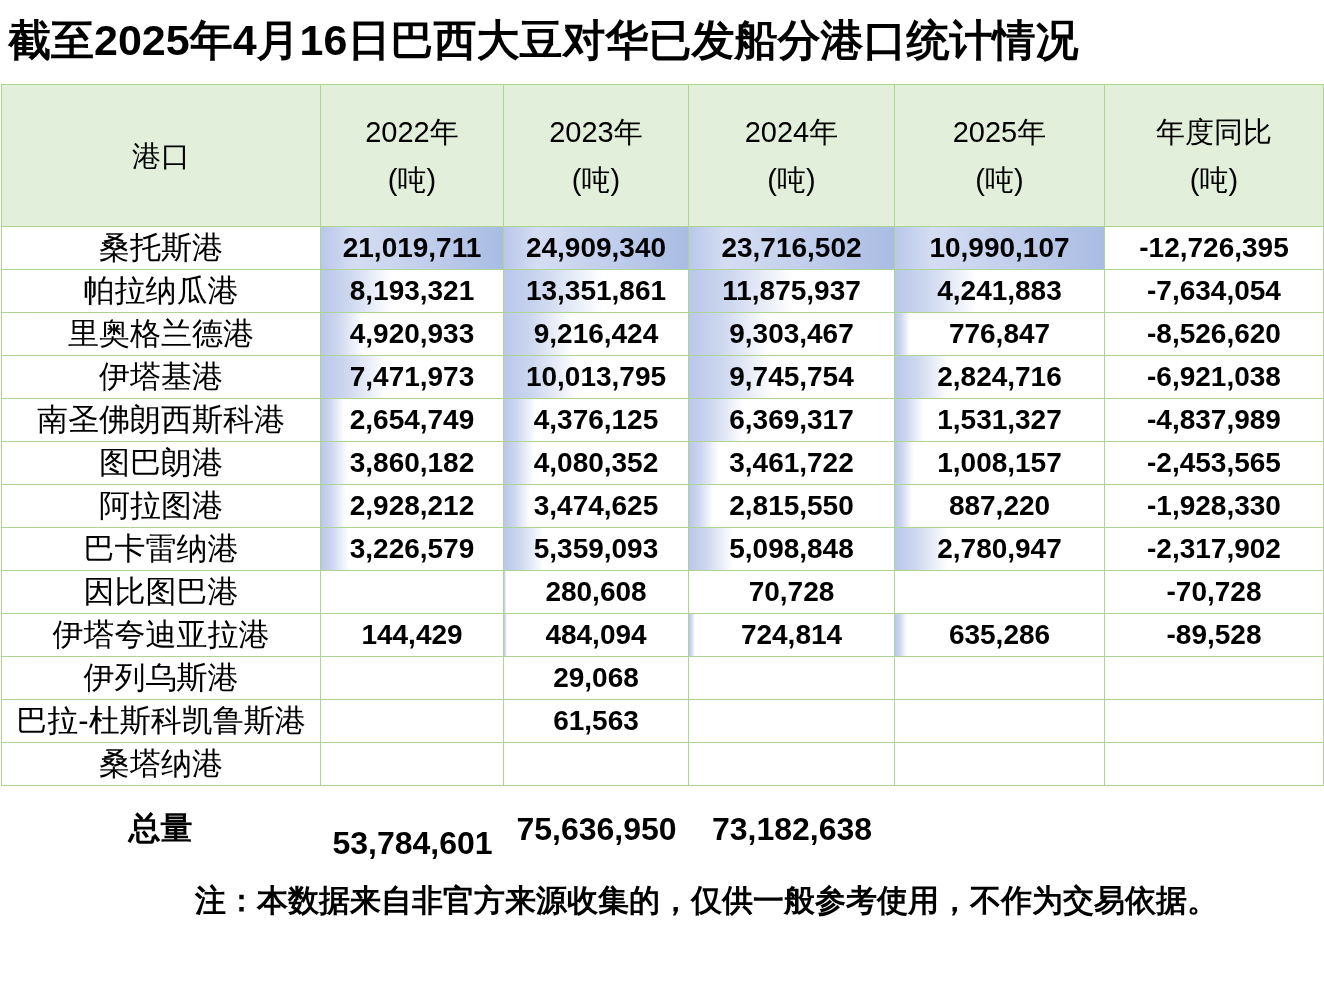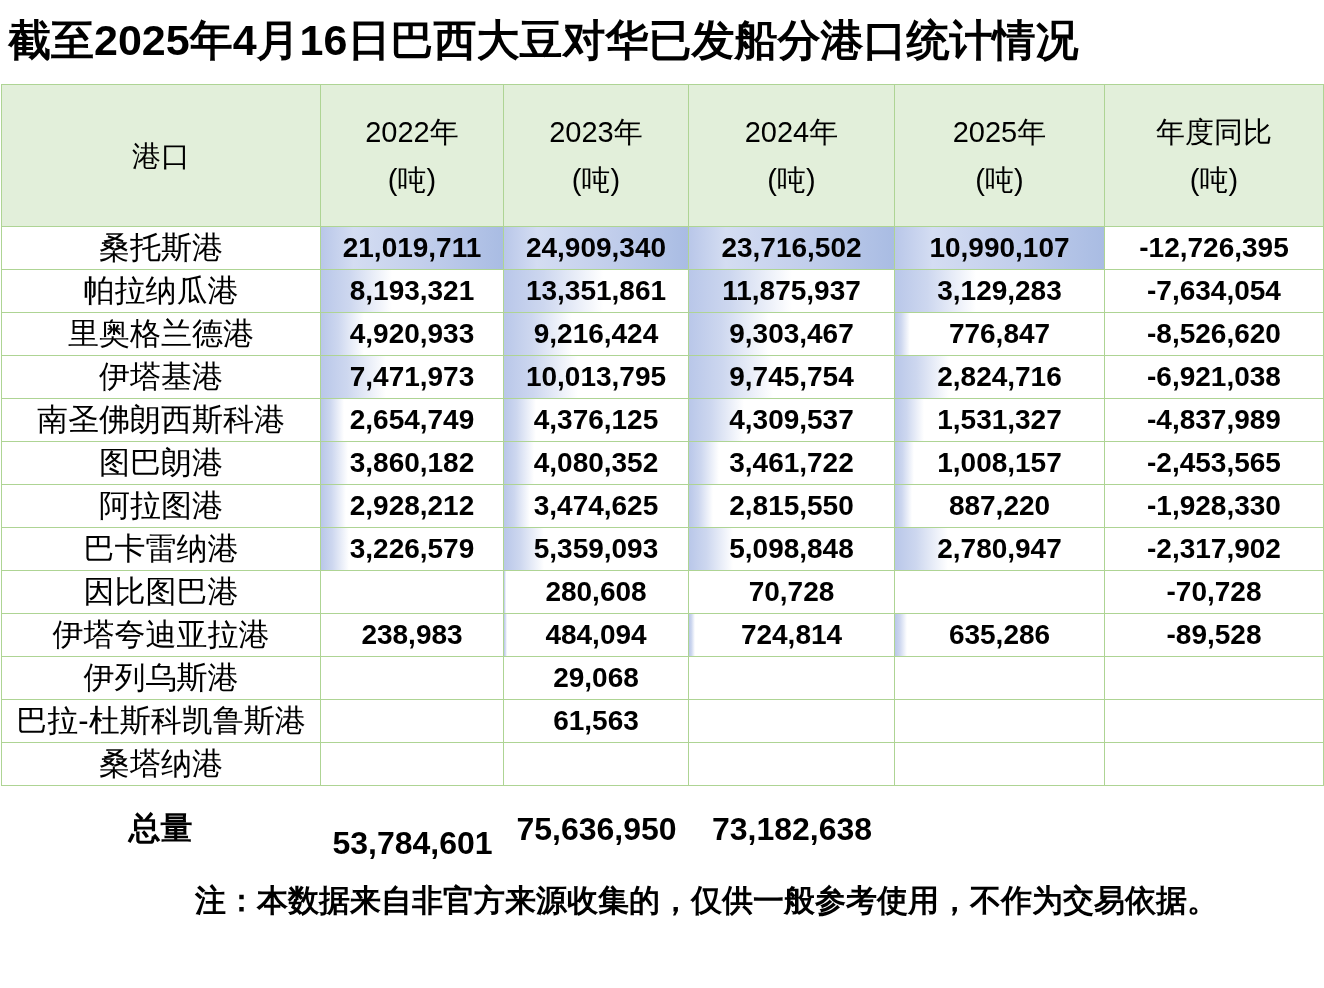--- a/index.html
+++ b/index.html
@@ -96,21 +96,21 @@
         <td class="num-cell"><div class="bar full" style="width: 100%;"></div><span class="num">24,909,340</span></td>
         <td class="num-cell"><div class="bar full" style="width: 100%;"></div><span class="num">23,716,502</span></td>
         <td class="num-cell"><div class="bar full" style="width: 100%;"></div><span class="num">10,990,107</span></td>
         <td class="num-cell"><span class="num">-12,726,395</span></td>
       </tr>
       <tr>
         <td class="port-cell">帕拉纳瓜港</td>
         <td class="num-cell"><div class="bar" style="width: 39%;"></div><span class="num">8,193,321</span></td>
         <td class="num-cell"><div class="bar" style="width: 53.6%;"></div><span class="num">13,351,861</span></td>
         <td class="num-cell"><div class="bar" style="width: 50.1%;"></div><span class="num">11,875,937</span></td>
-        <td class="num-cell"><div class="bar" style="width: 38.6%;"></div><span class="num">3,129,283</span></td>
+        <td class="num-cell"><div class="bar" style="width: 38.6%;"></div><span class="num">4,241,883</span></td>
         <td class="num-cell"><span class="num">-7,634,054</span></td>
       </tr>
       <tr>
         <td class="port-cell">里奥格兰德港</td>
         <td class="num-cell"><div class="bar" style="width: 23.4%;"></div><span class="num">4,920,933</span></td>
         <td class="num-cell"><div class="bar" style="width: 37%;"></div><span class="num">9,216,424</span></td>
         <td class="num-cell"><div class="bar" style="width: 39.2%;"></div><span class="num">9,303,467</span></td>
         <td class="num-cell"><div class="bar" style="width: 7.1%;"></div><span class="num">776,847</span></td>
         <td class="num-cell"><span class="num">-8,526,620</span></td>
       </tr>
@@ -119,21 +119,21 @@
         <td class="num-cell"><div class="bar" style="width: 35.5%;"></div><span class="num">7,471,973</span></td>
         <td class="num-cell"><div class="bar" style="width: 40.2%;"></div><span class="num">10,013,795</span></td>
         <td class="num-cell"><div class="bar" style="width: 41.1%;"></div><span class="num">9,745,754</span></td>
         <td class="num-cell"><div class="bar" style="width: 25.7%;"></div><span class="num">2,824,716</span></td>
         <td class="num-cell"><span class="num">-6,921,038</span></td>
       </tr>
       <tr>
         <td class="port-cell">南圣佛朗西斯科港</td>
         <td class="num-cell"><div class="bar" style="width: 12.6%;"></div><span class="num">2,654,749</span></td>
         <td class="num-cell"><div class="bar" style="width: 17.6%;"></div><span class="num">4,376,125</span></td>
-        <td class="num-cell"><div class="bar" style="width: 26.9%;"></div><span class="num">4,309,537</span></td>
+        <td class="num-cell"><div class="bar" style="width: 26.9%;"></div><span class="num">6,369,317</span></td>
         <td class="num-cell"><div class="bar" style="width: 13.9%;"></div><span class="num">1,531,327</span></td>
         <td class="num-cell"><span class="num">-4,837,989</span></td>
       </tr>
       <tr>
         <td class="port-cell">图巴朗港</td>
         <td class="num-cell"><div class="bar" style="width: 15%;"></div><span class="num">3,860,182</span></td>
         <td class="num-cell"><div class="bar" style="width: 16.4%;"></div><span class="num">4,080,352</span></td>
         <td class="num-cell"><div class="bar" style="width: 14.6%;"></div><span class="num">3,461,722</span></td>
         <td class="num-cell"><div class="bar" style="width: 9.2%;"></div><span class="num">1,008,157</span></td>
         <td class="num-cell"><span class="num">-2,453,565</span></td>
@@ -157,21 +157,21 @@
       <tr>
         <td class="port-cell">因比图巴港</td>
         <td class="num-cell"></td>
         <td class="num-cell"><div class="bar" style="width: 1.1%;"></div><span class="num">280,608</span></td>
         <td class="num-cell"><span class="num">70,728</span></td>
         <td class="num-cell"></td>
         <td class="num-cell"><span class="num">-70,728</span></td>
       </tr>
       <tr>
         <td class="port-cell">伊塔夸迪亚拉港</td>
-        <td class="num-cell"><span class="num">238,983</span></td>
+        <td class="num-cell"><span class="num">144,429</span></td>
         <td class="num-cell"><div class="bar" style="width: 1.9%;"></div><span class="num">484,094</span></td>
         <td class="num-cell"><div class="bar" style="width: 3.1%;"></div><span class="num">724,814</span></td>
         <td class="num-cell"><div class="bar" style="width: 5.8%;"></div><span class="num">635,286</span></td>
         <td class="num-cell"><span class="num">-89,528</span></td>
       </tr>
       <tr>
         <td class="port-cell">伊列乌斯港</td>
         <td class="num-cell"></td>
         <td class="num-cell"><span class="num">29,068</span></td>
         <td class="num-cell"></td>

